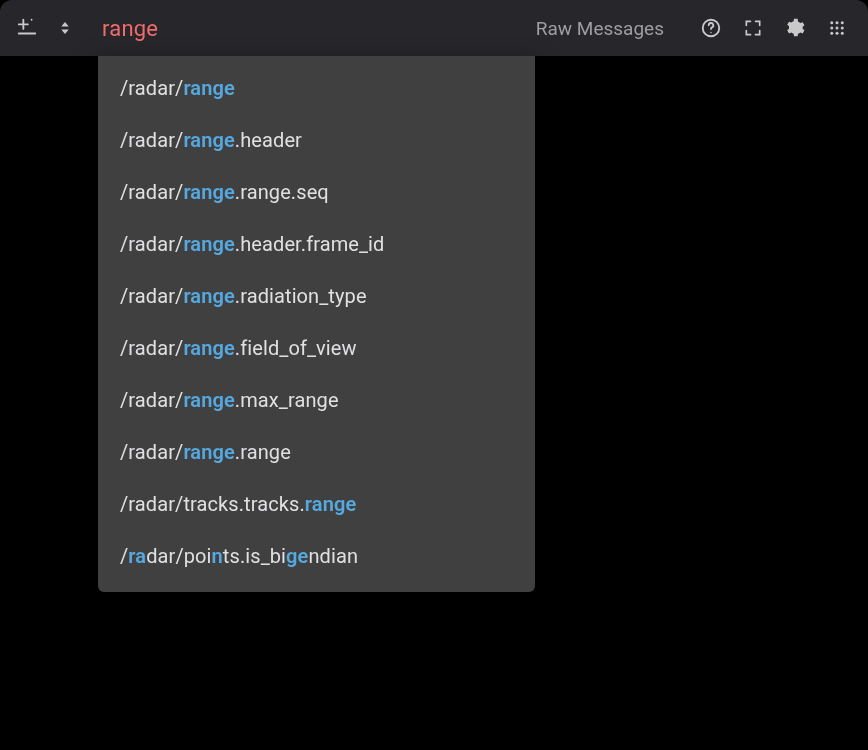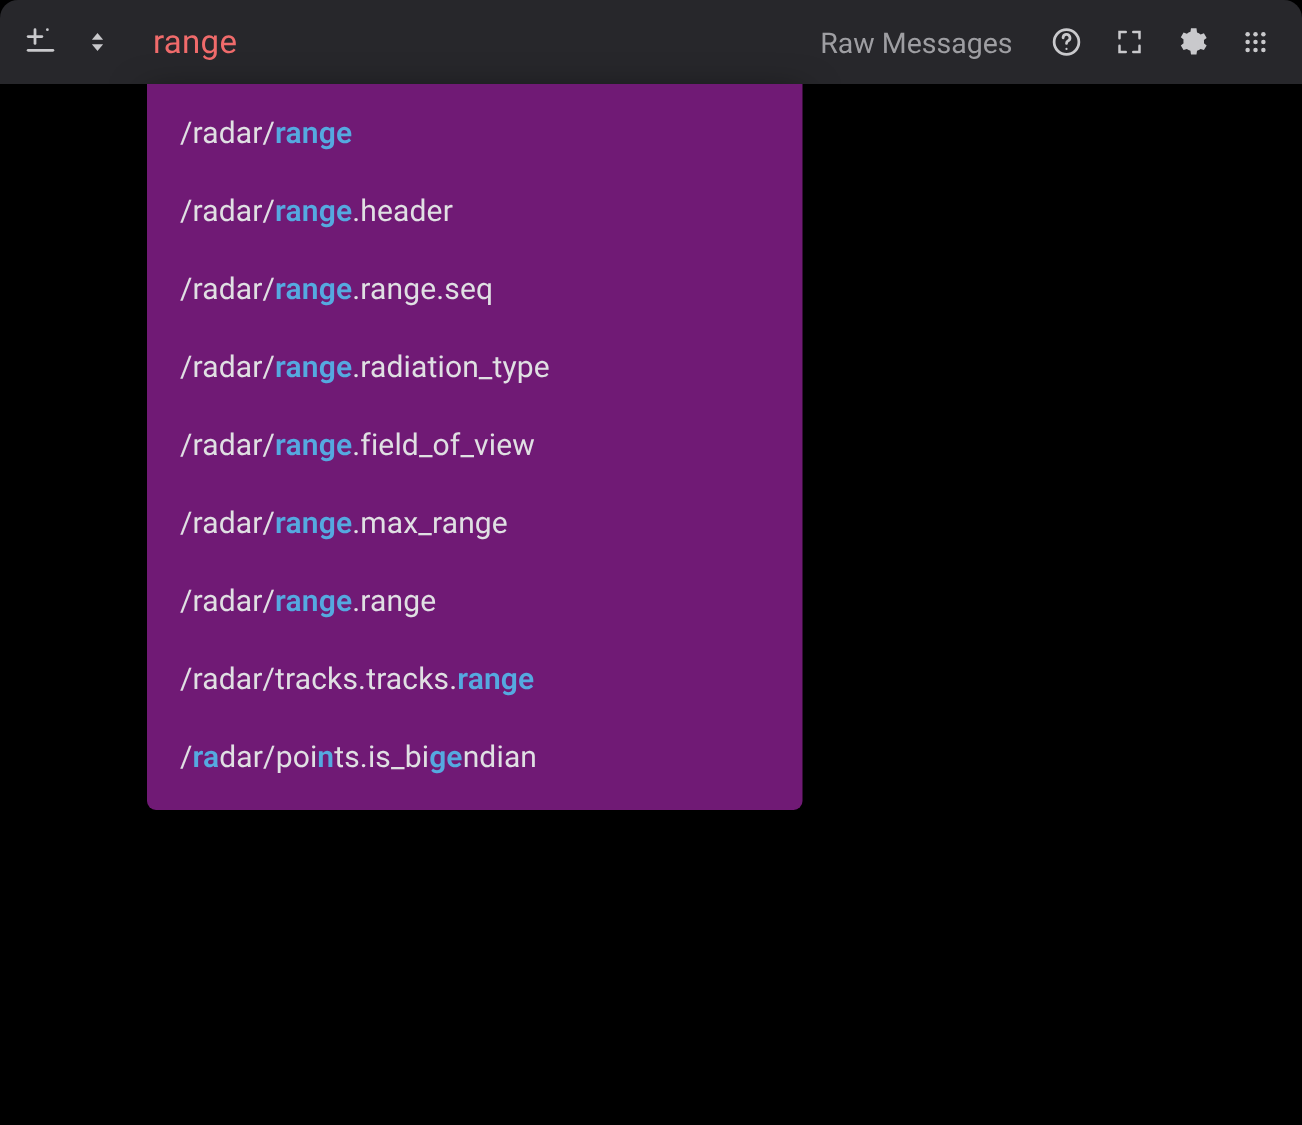--- a/index.html
+++ b/index.html
@@ -56,29 +56,29 @@
   }
   .tb-right {
     display: flex;
     align-items: center;
     gap: 16px;
     padding-right: 4px;
   }
   .raw-label {
     font-size: 19px;
     color: #9e9ea2;
-    margin-right: 7px;
+    margin-right: 18px;
     white-space: nowrap;
   }
   .dropdown {
     position: absolute;
     left: 98px;
     top: 56px;
     width: 437px;
-    background: #701a75;
+    background: #404040;
     border-radius: 0 0 6px 6px;
     box-shadow: 0 8px 24px rgba(0,0,0,0.6);
     padding: 6px 0 10px 0;
     z-index: 10;
   }
   .dd-item {
     padding: 14px 22px 14px 22px;
     font-size: 20px;
     color: #e0e0e3;
     cursor: pointer;
@@ -157,20 +157,21 @@
       </span>
     </div>
   </div>
 
   <div class="content"></div>
 
   <div class="dropdown" id="dropdown">
       <div class="dd-item"><span>/radar/</span><span class="hl">range</span></div>
       <div class="dd-item"><span>/radar/</span><span class="hl">range</span><span>.header</span></div>
       <div class="dd-item"><span>/radar/</span><span class="hl">range</span><span>.range.seq</span></div>
+      <div class="dd-item"><span>/radar/</span><span class="hl">range</span><span>.header.frame_id</span></div>
       <div class="dd-item"><span>/radar/</span><span class="hl">range</span><span>.radiation_type</span></div>
       <div class="dd-item"><span>/radar/</span><span class="hl">range</span><span>.field_of_view</span></div>
       <div class="dd-item"><span>/radar/</span><span class="hl">range</span><span>.max_range</span></div>
       <div class="dd-item"><span>/radar/</span><span class="hl">range</span><span>.range</span></div>
       <div class="dd-item"><span>/radar/tracks.tracks.</span><span class="hl">range</span></div>
       <div class="dd-item"><span>/</span><span class="hl">ra</span><span>dar/poi</span><span class="hl">n</span><span>ts.is_bi</span><span class="hl">ge</span><span>ndian</span></div>
     </div>
 
 </div>
 

